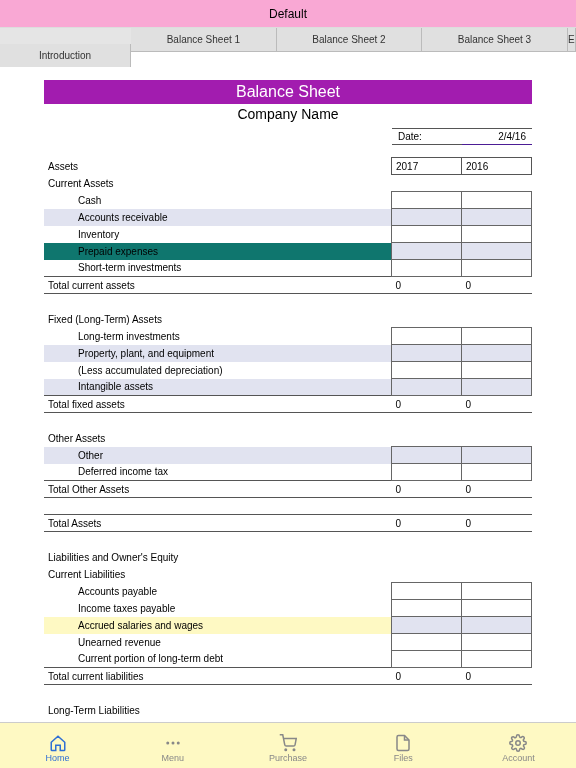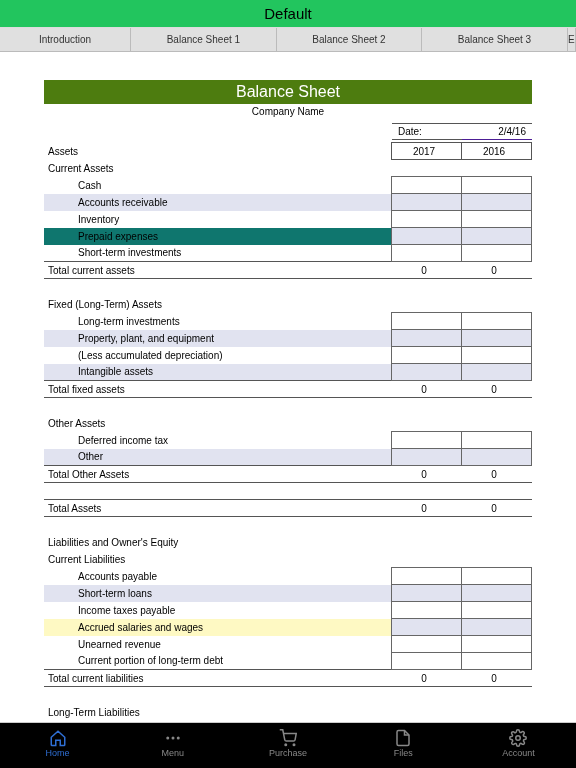--- a/index.html
+++ b/index.html
@@ -1,39 +1,39 @@
 <!DOCTYPE html>
 <html><head>
 <meta charset="utf-8">
 <style>
   * { box-sizing: border-box; margin: 0; padding: 0; }
   body { font-family: -apple-system, Helvetica, Arial, sans-serif; font-size: 10px; background: #fff; width: 576px; height: 768px; overflow: hidden; position: relative; }
-  .titlebar { height: 28px; text-align: center; line-height: 28px; font-size: 15px; background: #22c55e; border-bottom: 1px solid #ddd; }
+  .titlebar { height: 28px; text-align: center; line-height: 28px; font-size: 12px; background: #f9a8d4; border-bottom: 1px solid #ddd; }
   .tabs { display: flex; height: 24px; background: #e5e5e5; border-bottom: 1px solid #bbb; }
   .tab { flex: 1; height: 100%; line-height: 24px; text-align: center; font-size: 10px; border-right: 1px solid #bbb; color: #333; background: #e0e0e0; overflow: hidden; }
-  .tab.first { flex: 0.9; }
+  .tab.first { flex: 0.9; margin-top: 16px; }
   .tab.edge { flex: 0.05; }
   .content { padding: 28px 44px 0 44px; }
   .sheet { width: 100%; }
-  .banner { background: #4d7c0f; color: #fff; text-align: center; font-size: 16px; padding: 3px 0; margin-bottom: 2px; }
-  .company { text-align: center; font-size: 10px; padding-bottom: 6px; }
-  .datecell { display: flex; justify-content: flex-end; margin-bottom: 2px; }
+  .banner { background: #a21caf; color: #fff; text-align: center; font-size: 16px; padding: 3px 0; margin-bottom: 2px; }
+  .company { text-align: center; font-size: 14px; padding-bottom: 6px; }
+  .datecell { display: flex; justify-content: flex-end; margin-bottom: 12px; }
   .datecell .lbl { width: 70px; padding: 2px 6px; border-top:1px solid #555; border-bottom:1px solid #555; }
   .datecell .val { width: 70px; text-align: right; padding: 2px 6px; border-top:1px solid #555; border-bottom:1px solid #4c1d95; }
   table { width:100%; border-collapse: collapse; }
   td { font-size: 10px; padding: 2px 4px; vertical-align: middle; height:17px;}
   td.label { width: auto; }
   td.sublabel { padding-left: 34px; width: auto;}
   td.valcell { width:70px; border:1px solid #666; background:#fff;}
   td.valcell.alt { background:#e1e3f0;}
-  td.numcell { width:70px; text-align:center; padding-right:9px;}
+  td.numcell { width:70px; text-align:left; padding-right:9px;}
   tr.totalline td { border-top:1px solid #555; border-bottom:1px solid #555;}
   tr.totalline td.numcell { }
   .spacer { height:12px; }
-  .bottom-nav { position:absolute; bottom:0; left:0; right:0; height:46px; border-top:1px solid #ccc; background:#000000; display:flex;}
+  .bottom-nav { position:absolute; bottom:0; left:0; right:0; height:46px; border-top:1px solid #ccc; background:#fef9c3; display:flex;align-items:center;}
   .bottom-nav .nitem { flex:1; text-align:center; font-size:9px; color:#888; padding-top:6px;}
   .bottom-nav .nitem.active { color:#2f6fd4;}
   .bottom-nav .nicon { display:block; margin:0 auto 1px auto; width:18px; height:18px;}
   svg { display:block; margin:auto;}
 </style>
 </head>
 <body>
 
 <div class="titlebar">Default</div>
 
@@ -133,29 +133,29 @@
 
       <tr class="spacer">
             <td colspan="3"></td>
           </tr>
       <tr>
             <td class="label">Other Assets</td>
             <td></td>
             <td></td>
           </tr>
       <tr>
+            <td class="sublabel" style="background:#e1e3f0">Other</td>
+            <td class="valcell alt"></td>
+            <td class="valcell alt"></td>
+          </tr>
+      <tr>
             <td class="sublabel">Deferred income tax</td>
             <td class="valcell"></td>
             <td class="valcell"></td>
           </tr>
-      <tr>
-            <td class="sublabel" style="background:#e1e3f0">Other</td>
-            <td class="valcell alt"></td>
-            <td class="valcell alt"></td>
-          </tr>
       <tr class="totalline">
             <td class="label">Total Other Assets</td>
             <td class="numcell">0</td>
             <td class="numcell">0</td>
           </tr>
 
       <tr class="spacer">
             <td colspan="3"></td>
           </tr>
       <tr class="totalline">
@@ -174,25 +174,20 @@
           </tr>
       <tr>
             <td class="label">Current Liabilities</td>
             <td></td>
             <td></td>
           </tr>
       <tr>
             <td class="sublabel">Accounts payable</td>
             <td class="valcell"></td>
             <td class="valcell"></td>
-          </tr>
-      <tr>
-            <td class="sublabel" style="background:#e1e3f0">Short-term loans</td>
-            <td class="valcell alt"></td>
-            <td class="valcell alt"></td>
           </tr>
       <tr>
             <td class="sublabel">Income taxes payable</td>
             <td class="valcell"></td>
             <td class="valcell"></td>
           </tr>
       <tr>
             <td class="sublabel" style="background:#fef9c3">Accrued salaries and wages</td>
             <td class="valcell alt"></td>
             <td class="valcell alt"></td>

